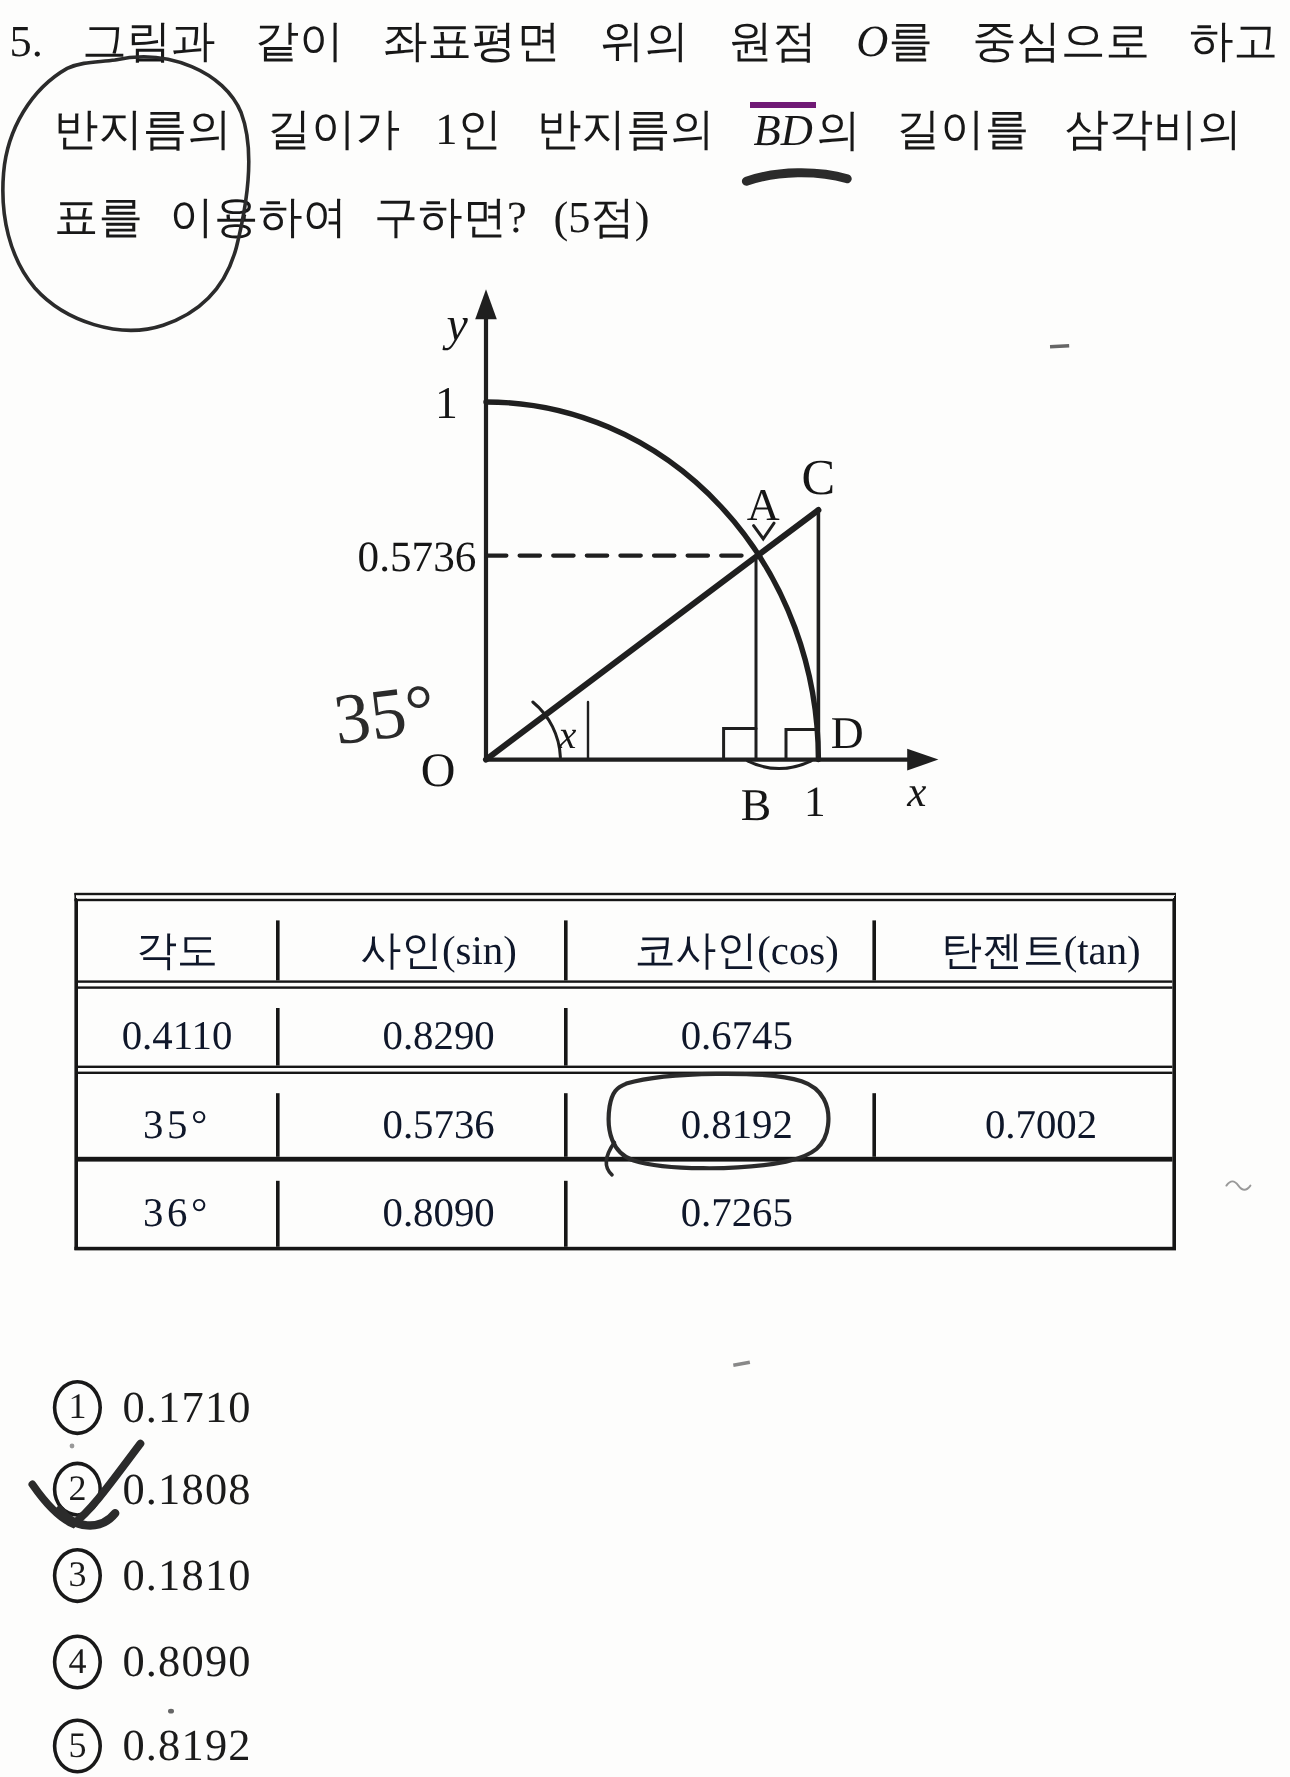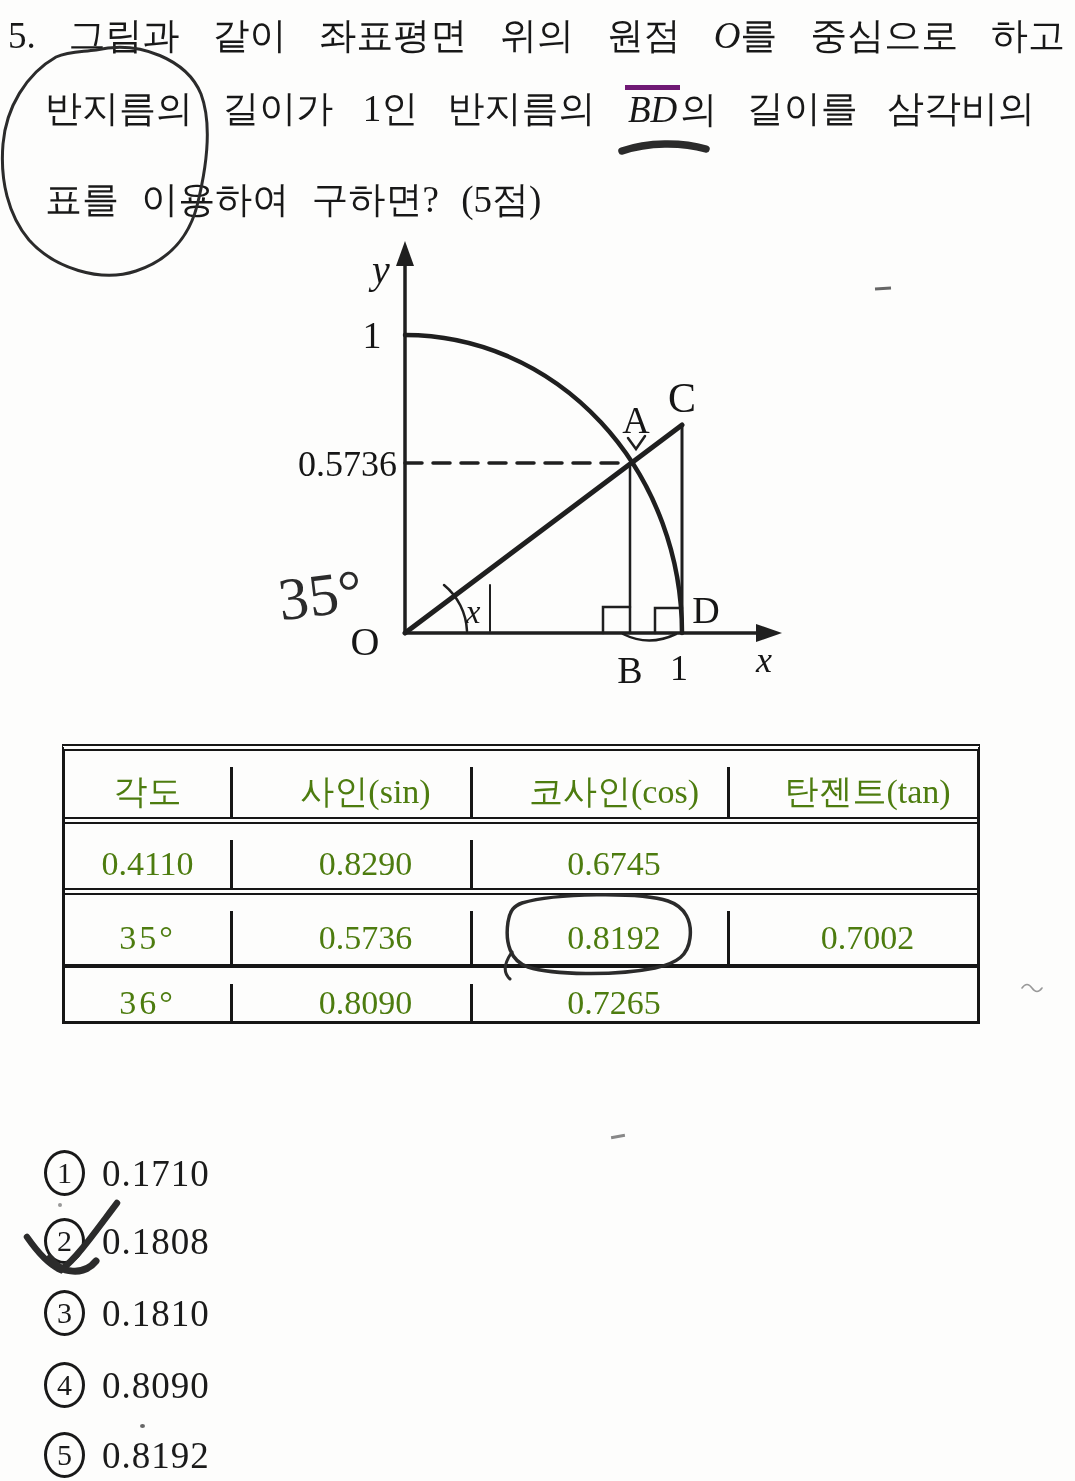--- a/index.html
+++ b/index.html
@@ -26,27 +26,27 @@
     left:62px; top:744px; width:918px; box-sizing:border-box;
     border-top:7px double #161616;
     border-bottom:3px solid #161616;
     border-left:3px solid #161616;
     border-right:3px solid #161616;
     background:transparent;
   }
   .t-row { display:grid; grid-template-columns:165px 240px 257px 250px; }
   .t-row > div {
     display:flex; align-items:center; justify-content:center;
-    font-size:34px; color:#4d7c0f; box-sizing:border-box;margin-top:16px;
+    font-size:34px; color:#0f172a; box-sizing:border-box;margin-top:16px;
   }
   .t-row > div + div { border-left:3px solid #161616;padding-left:28px; }
   .t-head { height:66px; border-bottom:7px double #161616; }
   .t-r1   { height:64px; border-bottom:7px double #161616; }
   .t-r2   { height:69px; border-bottom:4px solid #161616; }
-  .t-r3   { height:53px; }
+  .t-r3   { height:71px; }
   .deg { letter-spacing:3px; }
 
   
   .answer { left:44px; display:flex; align-items:center; gap:17px; }
   .opt-circ {
     width:41px; height:46px; box-sizing:border-box;
     border:3px solid #191919; border-radius:50%;
     display:flex; align-items:center; justify-content:center;
     font-size:30px; flex:0 0 auto;
   }
@@ -74,21 +74,21 @@
 <div class="abs qline jline" style="left:45px; top:85px; width:990px;">
   <span>반지름의</span>
   <span>길이가</span>
   <span>1인</span>
   <span>반지름의</span>
   <span><span class="ovl">BD</span><span>의</span></span>
   <span>길이를</span>
   <span>삼각비의</span>
 </div>
 
-<div class="abs qline" id="q-line3" style="left:45px; top:176px;">표를 이용하여 구하면? (5점)</div>
+<div class="abs qline" id="q-line3" style="left:45px; top:158px;">표를 이용하여 구하면? (5점)</div>
 
 <svg class="abs" style="left:245px; top:235px;" width="545" height="475" viewBox="0 0 545 475">
   <g stroke="#1f1f1f" fill="none" stroke-linecap="round">
 
     <line x1="160" y1="398" x2="160" y2="22" stroke-width="3.5"></line>
     <line x1="160" y1="398" x2="524" y2="398" stroke-width="3.5"></line>
 
     <path d="M 160 100 A 277 298 0 0 1 437 398" stroke-width="4.5"></path>
 
     <line x1="160" y1="398" x2="437" y2="190" stroke-width="5"></line>

